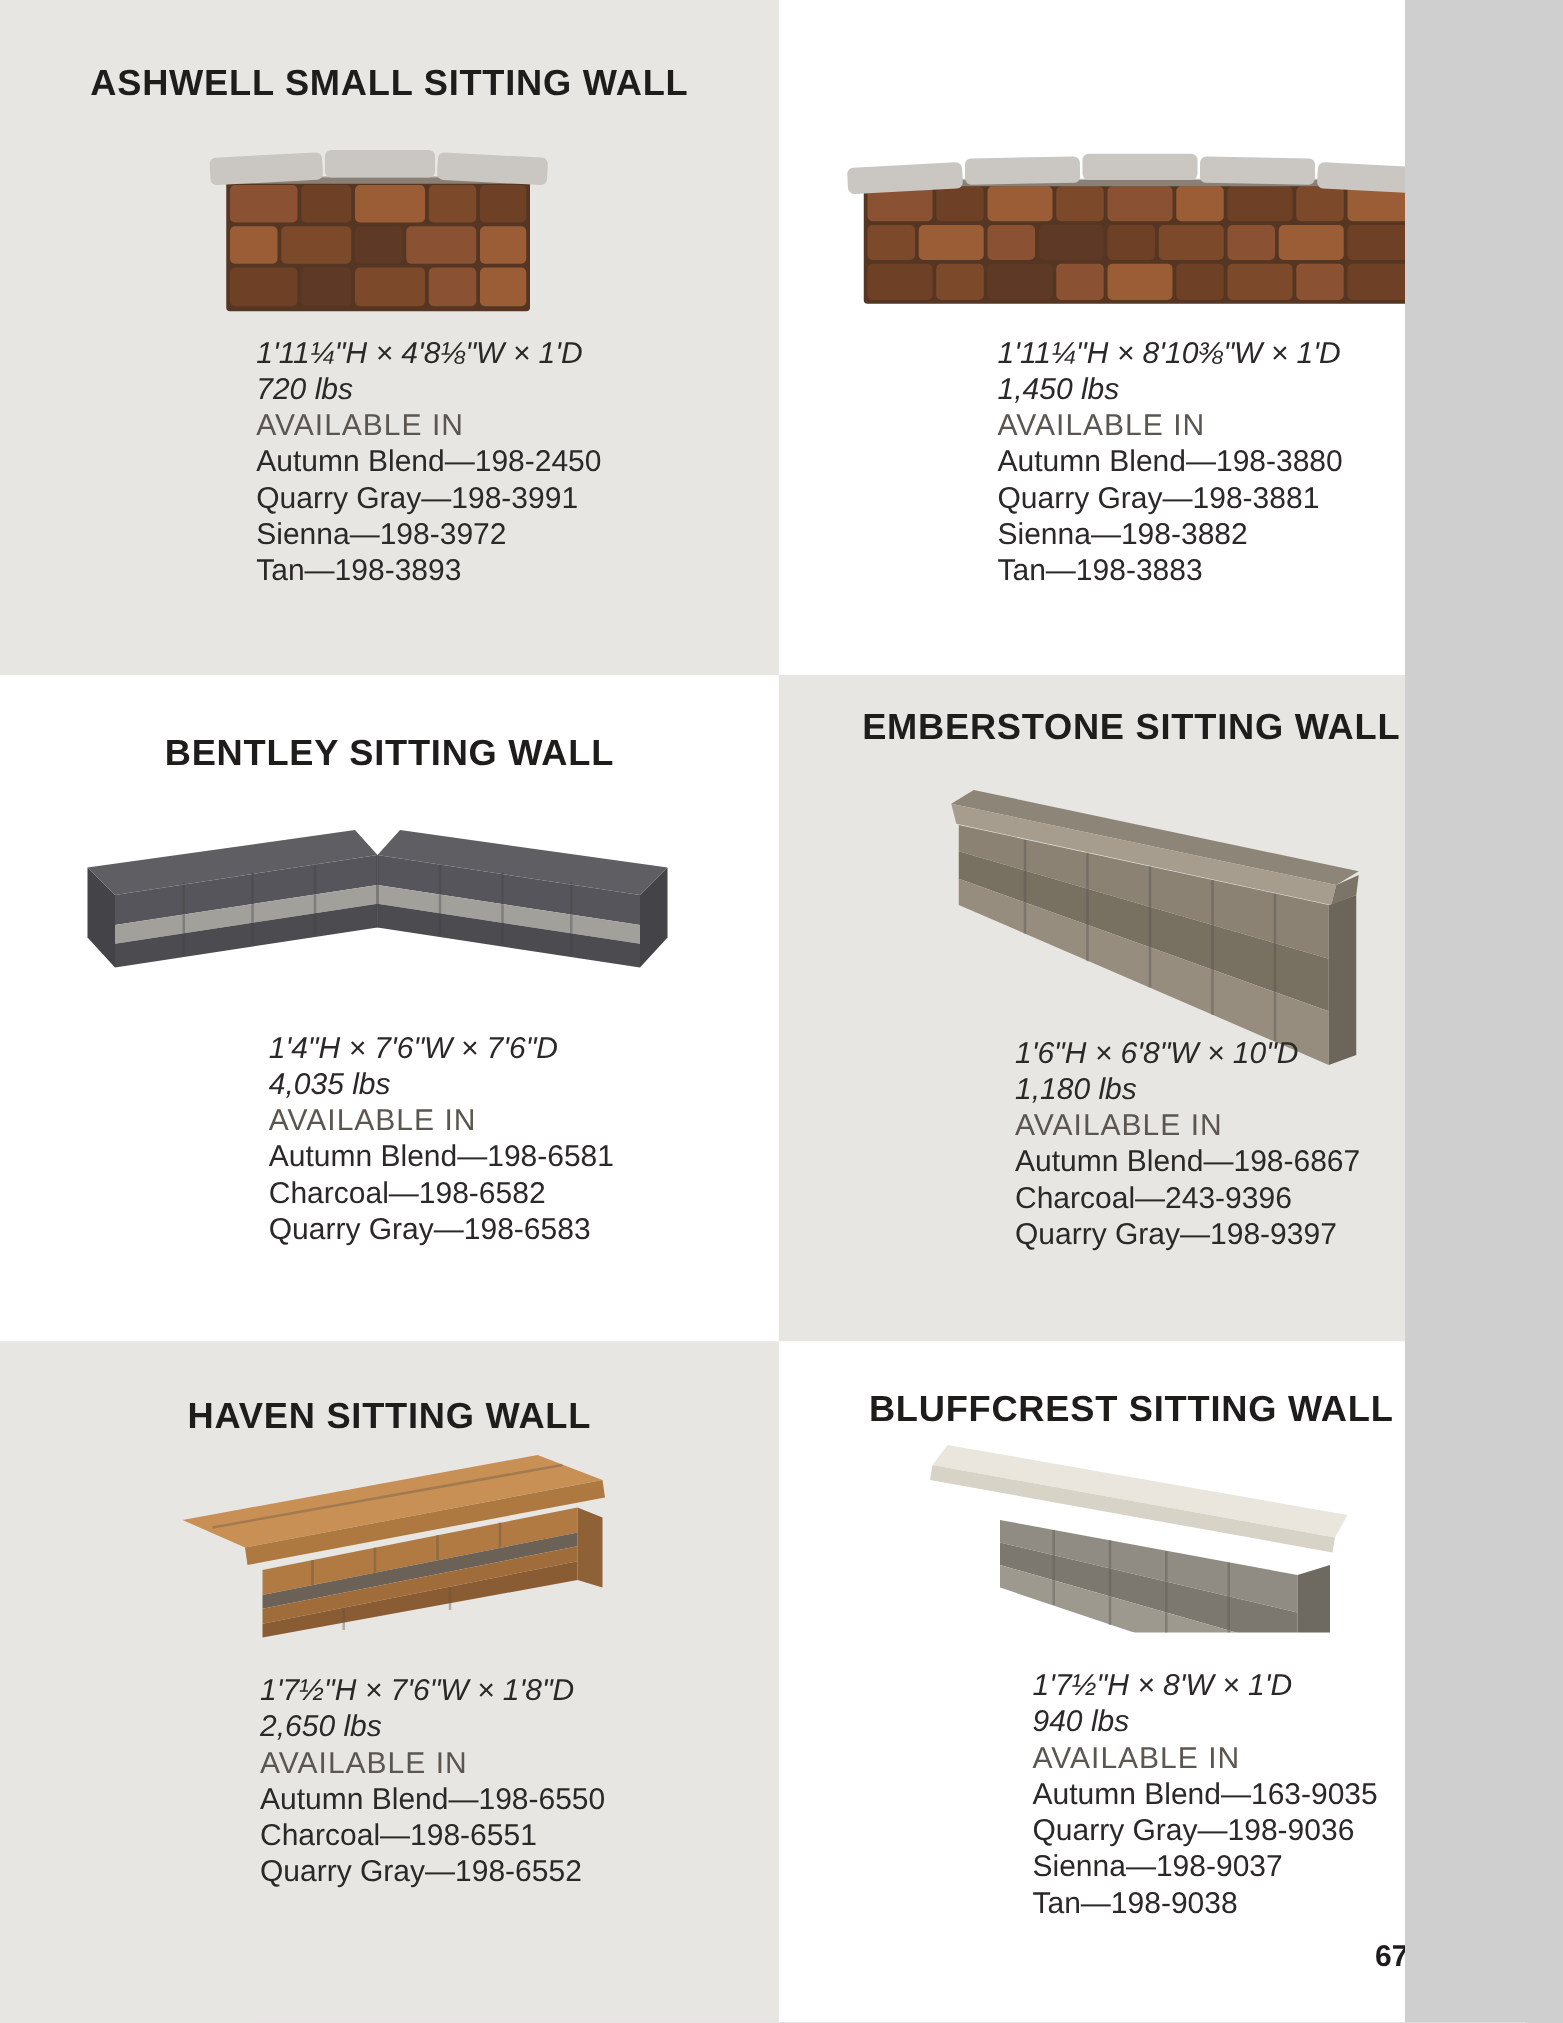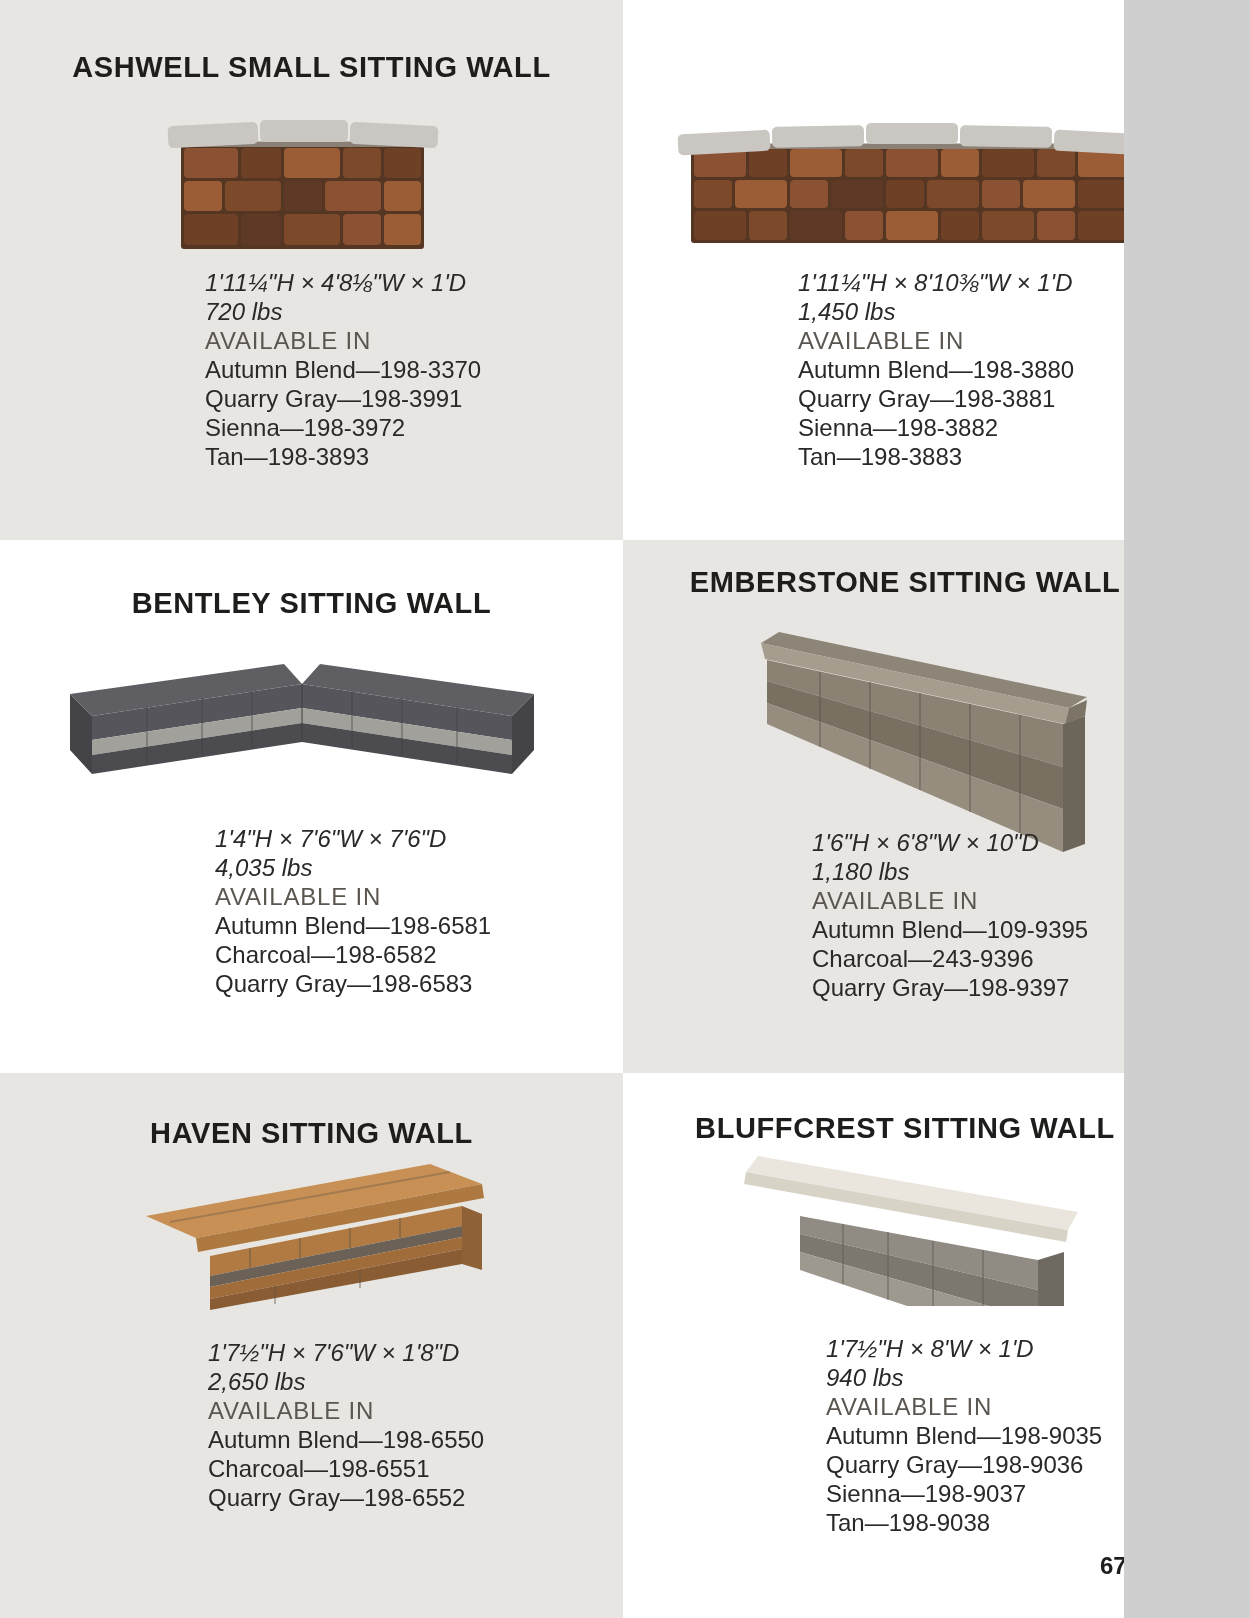--- a/index.html
+++ b/index.html
@@ -64,21 +64,21 @@
           <rect x="3" y="16" width="90" height="22" rx="5" transform="rotate(-3 48 27)" fill="#cac7c2"></rect>
           <rect x="95" y="12" width="88" height="22" rx="5" fill="#cac7c2"></rect>
           <rect x="185" y="16" width="88" height="22" rx="5" transform="rotate(3 229 27)" fill="#cac7c2"></rect>
         </g>
       </svg>
     </div>
     <div class="specs" style="left:205px;top:268px;">
       <p class="dims">1'11¼"H × 4'8⅛"W × 1'D</p>
       <p class="dims">720 lbs</p>
       <p class="avail">AVAILABLE IN</p>
-      <p class="sku">Autumn Blend—198-3370</p>
+      <p class="sku">Autumn Blend—198-2450</p>
       <p class="sku">Quarry Gray—198-3991</p>
       <p class="sku">Sienna—198-3972</p>
       <p class="sku">Tan—198-3893</p>
     </div>
   </section>
 
   <section class="cell" style="left:623px;top:0;width:627px;height:540px;">
     <div class="img" style="left:52px;top:112px;">
       <svg width="475" height="135" viewBox="0 0 475 135">
         <g>
@@ -194,21 +194,21 @@
           <line x1="185" y1="65" x2="185" y2="162"></line>
             <line x1="235" y1="76" x2="235" y2="184"></line>
           <line x1="285" y1="87" x2="285" y2="205"></line>
         </g>
       </svg>
     </div>
     <div class="specs" style="left:189px;top:288px;">
       <p class="dims">1'6"H × 6'8"W × 10"D</p>
       <p class="dims">1,180 lbs</p>
       <p class="avail">AVAILABLE IN</p>
-      <p class="sku">Autumn Blend—109-9395</p>
+      <p class="sku">Autumn Blend—198-6867</p>
       <p class="sku">Charcoal—243-9396</p>
       <p class="sku">Quarry Gray—198-9397</p>
     </div>
   </section>
 
   <section class="cell" style="left:0;top:1073px;width:623px;height:545px;">
     <h2 class="title" style="left:0;top:44px;width:623px;">HAVEN SITTING WALL</h2>
     <div class="img" style="left:130px;top:69px;">
       <svg width="360" height="175" viewBox="0 0 360 175">
         <g>
@@ -262,21 +262,21 @@
             <line x1="150" y1="96" x2="150" y2="164"></line>
           <line x1="195" y1="105" x2="195" y2="179"></line>
             <line x1="245" y1="114" x2="245" y2="196"></line>
         </g>
       </svg>
     </div>
     <div class="specs" style="left:203px;top:261px;">
       <p class="dims">1'7½"H × 8'W × 1'D</p>
       <p class="dims">940 lbs</p>
       <p class="avail">AVAILABLE IN</p>
-      <p class="sku">Autumn Blend—198-9035</p>
+      <p class="sku">Autumn Blend—163-9035</p>
       <p class="sku">Quarry Gray—198-9036</p>
       <p class="sku">Sienna—198-9037</p>
       <p class="sku">Tan—198-9038</p>
     </div>
   </section>
 
   <div class="pagenum">67</div>
 </div>
 
 </body></html>

